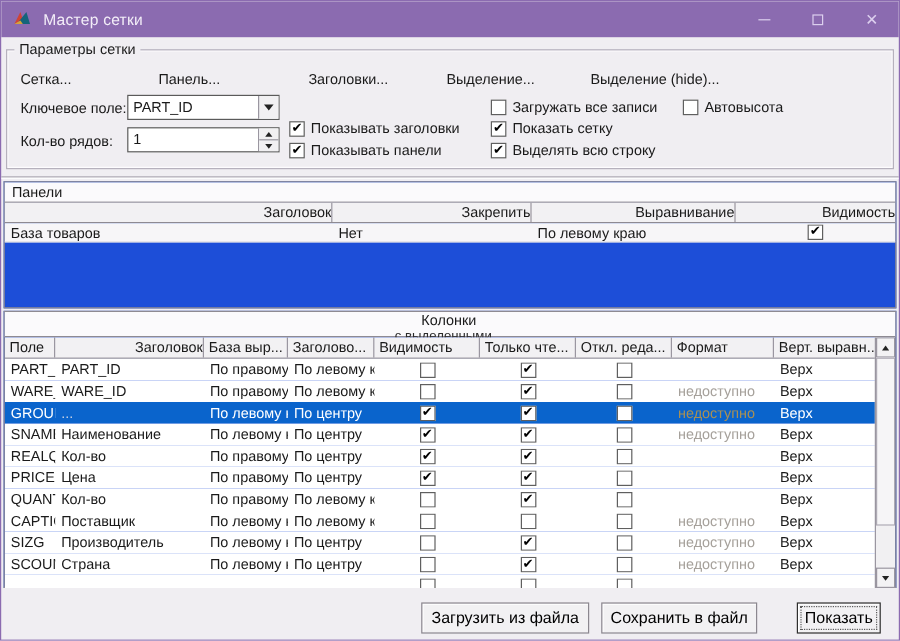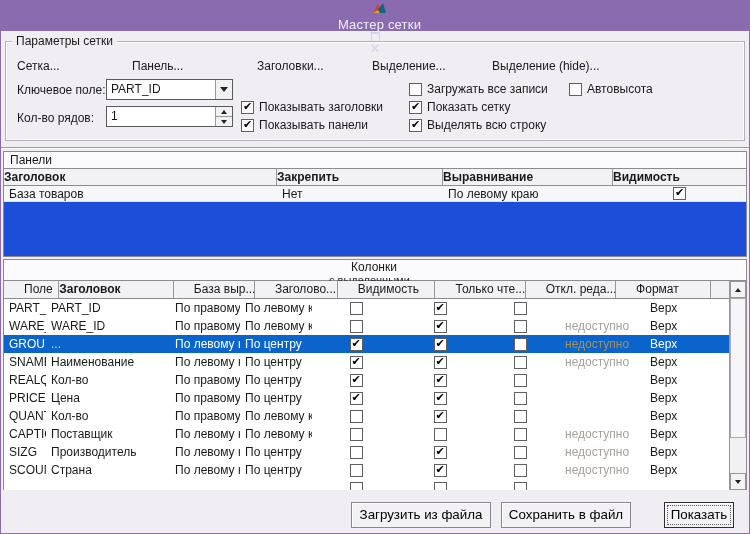--- a/index.html
+++ b/index.html
@@ -2,21 +2,21 @@
 <html><head>
 <meta charset="utf-8">
 <style>
   * { margin:0; padding:0; box-sizing:border-box; }
   html,body { width:750px; height:534px; }
   body { font-family:"Liberation Sans", sans-serif; font-size:12px; color:#1a1a1a; background:#e8e6ea; }
 
   .window { width:750px; height:534px; border:1px solid #8b6bb0; background:#f0eef2; position:relative; overflow:hidden; }
 
   
-  .titlebar { height:30px; background:#8b6bb0; display:flex; align-items:center; color:#f3eef8;flex-direction:column; }
+  .titlebar { height:30px; background:#8b6bb0; display:flex; align-items:center; color:#f3eef8; }
   .tb-icon { width:16px; height:16px; margin-left:10px; flex:0 0 auto; }
   .tb-title { margin-left:9px; font-size:13px; letter-spacing:.2px; }
   .tb-spacer { flex:1; }
   .tb-btn { width:45px; height:30px; display:flex; align-items:center; justify-content:center; color:#dccfee; }
   .glyph-min { width:10px; height:1px; background:#dccfee; display:block; }
   .glyph-max { width:9px; height:9px; border:1px solid #dccfee; display:block; }
   .glyph-close { font-size:13px; line-height:13px; }
 
   .content { position:relative; height:504px; }
 
@@ -48,22 +48,22 @@
   .sec-panels { top:120px; height:106px; }
   .sec-columns { top:228px; height:231px; }
   .sec-label { height:17px; line-height:16px; padding-left:6px; background:#fbfafc; border-bottom:1px solid #8e8a92; }
   .sec-label2 { height:21px; display:flex; align-items:center; justify-content:space-between; padding:0 8px 0 6px; background:#fbfafc; border-bottom:1px solid #8e8a92;flex-direction:column; }
   .sec-link { font-size:11px; color:#2a2a2a; }
 
   .p-header, .c-header { display:flex; background:#f2f1f3; border-bottom:1px solid #8e8a92; }
   .p-header { height:17px; }
   .c-header { height:18px; }
   .hcell { border-right:1px solid #9a96a0; overflow:hidden; white-space:nowrap; line-height:17px; }
-  .hcell.center { text-align:left;font-weight:bold; }
-  .hcell.pad { padding-left:4px;margin-left:16px; }
+  .hcell.center { text-align:right; }
+  .hcell.pad { padding-left:4px; }
   .hcell:last-child { border-right:none; }
 
   .pw1{width:273px} .pw2{width:166px} .pw3{width:170px} .pw4{flex:1}
   .p-row { display:flex; height:16px; align-items:center; background:#f7f6f8; border-bottom:1px solid #e2e0e4; }
   .pcell { padding-left:5px; overflow:hidden; white-space:nowrap; }
   .pcell.cbx { display:flex; justify-content:center; padding:0; }
 
   .ctable { position:relative; height:209px; overflow:hidden; }
   .ctable .rows-wrap { width:727px; }
   .c-header { width:727px; }

